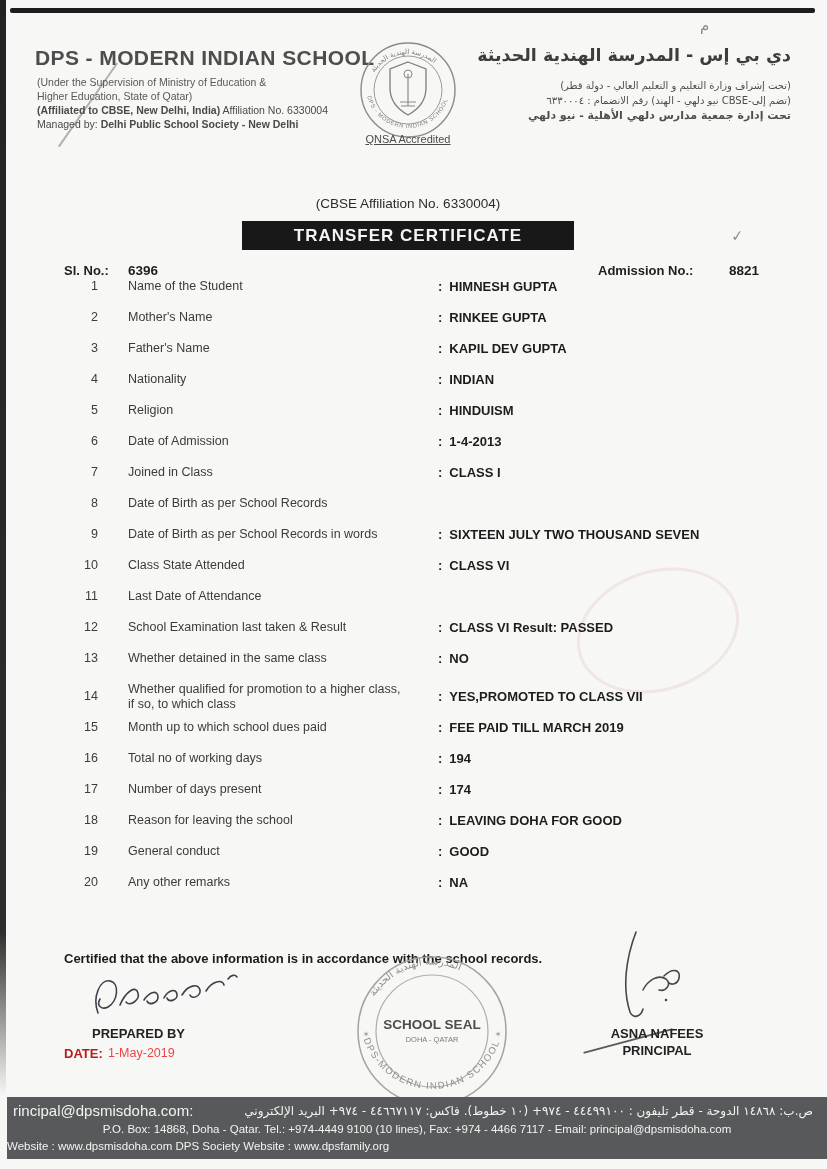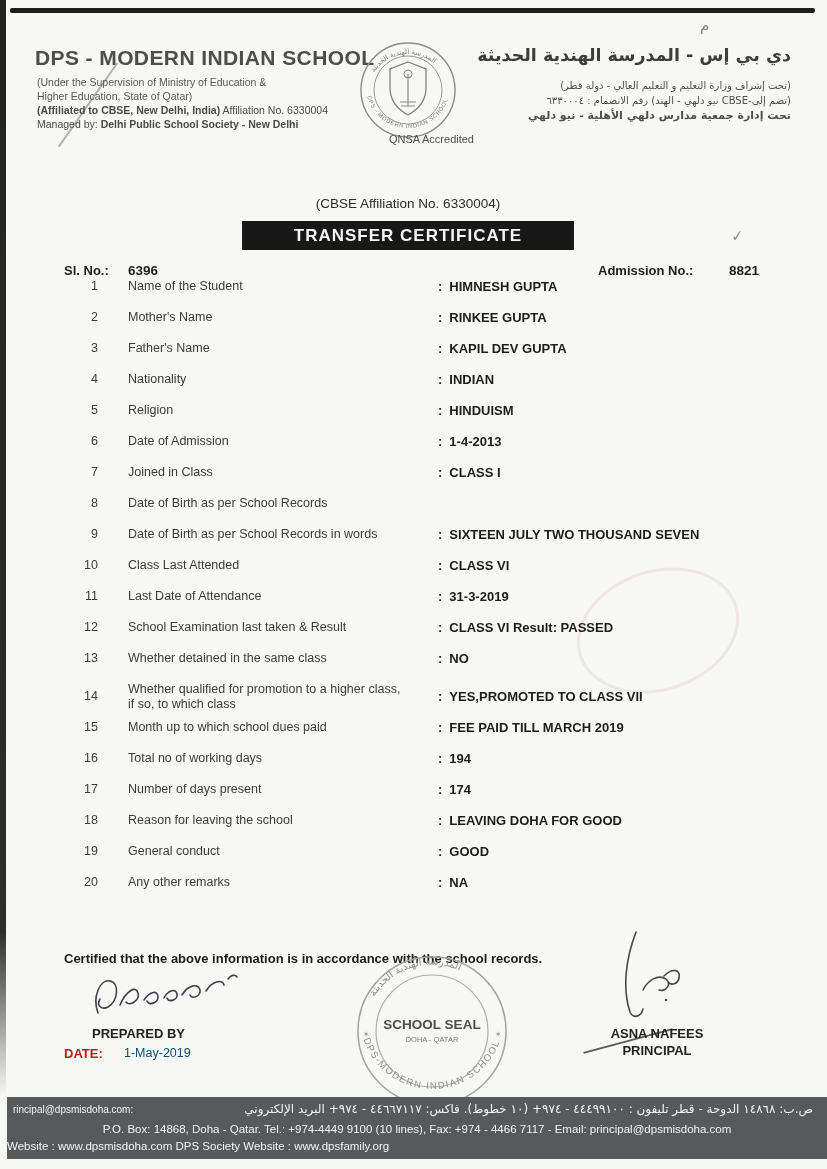--- a/index.html
+++ b/index.html
@@ -17,21 +17,21 @@
   .pencil-line{left:58px;top:146px;width:102px;height:2px;background:#9a9a9a;opacity:.75;
     transform:rotate(-55deg);transform-origin:0 0;}
   .hand-mark{left:700px;top:16px;font-size:15px;color:#8a8a8a;font-family:"DejaVu Sans",sans-serif;}
   .stamp-ghost{left:575px;top:570px;width:160px;height:115px;border:3px solid rgba(195,130,130,.14);
     border-radius:50%;transform:rotate(-18deg);}
   
   .school-name{left:35px;top:46px;font-size:21px;font-weight:bold;color:#4d4d4d;letter-spacing:.4px;}
   .sub{left:37px;font-size:10.5px;color:#585858;}
   .sub.b{font-weight:bold;color:#4a4a4a;}
   .sub .reg{font-weight:normal;}
-  .qnsa{left:342px;top:133px;width:132px;text-align:right;font-size:11px;color:#4c4c4c;}
+  .qnsa{left:342px;top:133px;width:132px;text-align:center;font-size:11px;color:#4c4c4c;text-decoration:underline;}
   .ar-title{right:36px;top:45px;font-size:17.5px;font-weight:bold;color:#3d3d3d;text-align:right;}
   .ar-sub{right:36px;font-size:10px;color:#4e4e4e;text-align:right;}
   .ar-sub.b{font-weight:bold;font-size:11px;}
   
   .logo-svg{left:354px;top:36px;}
   
   .cbse-line{left:0;top:196px;width:816px;text-align:center;font-size:13.5px;font-weight:normal;color:#2c2c2c;}
   .title-band{left:242px;top:221px;width:332px;height:29px;background:#181818;
     color:#f4f4f4;font-weight:bold;font-size:17px;letter-spacing:1px;
     text-align:center;line-height:29px;}
@@ -50,32 +50,32 @@
   .row-label{width:340px;padding-left:30px;box-sizing:content-box;font-size:12.5px;color:#3b3b3b;
     line-height:14.5px;flex:none;width:310px;}
   .row-value{flex:1;font-size:13px;font-weight:bold;color:#1c1c1c;line-height:15px;}
   .cert-row.two-line .row-no,.cert-row.two-line .row-value{margin-top:7px;}
   .row-colon{margin-right:7px;}
   
   .certify{left:64px;top:951px;font-size:13px;font-weight:bold;color:#1b1b1b;}
   .sig-left-svg{left:88px;top:971px;}
   .prepared{left:92px;top:1026px;width:140px;text-align:left;font-size:13px;font-weight:bold;color:#222;}
   .date-label{left:64px;top:1046px;font-size:13px;font-weight:bold;color:#b91c1c;}
-  .date-value{left:124px;top:1046px;font-size:12.5px;color:#0c4a6e;}
+  .date-value{left:108px;top:1046px;font-size:12.5px;color:#ef4444;}
   .seal-svg{left:332px;top:953px;z-index:1;}
   .sig-right-svg{left:580px;top:928px;z-index:2;}
   .sig-right-line{left:582px;top:1040px;width:92px;height:2px;background:#5b5b5b;transform:rotate(-15deg);}
   .principal-name{left:592px;top:1026px;width:130px;text-align:center;font-size:13px;font-weight:bold;color:#222;}
   .principal-title{left:592px;top:1043px;width:130px;text-align:center;font-size:13px;font-weight:bold;color:#222;}
   
   .footer{left:7px;top:1097px;width:820px;height:62px;background:#58595b;z-index:5;
     color:#f3f3f2;}
   .f-line1{position:absolute;left:0;top:5px;width:100%;display:flex;justify-content:space-between;
     align-items:center;box-sizing:border-box;padding:0 14px 0 6px;}
-  .f-email{font-size:10px;}
+  .f-email{font-size:15px;}
   .f-ar{font-size:12px;}
   .f-line2{position:absolute;left:0;top:26px;width:100%;text-align:center;font-size:11.5px;}
   .f-line3{position:absolute;left:0;top:43px;width:100%;text-align:left;font-size:11.5px;}
   svg text{font-family:"Liberation Sans",sans-serif;}
   svg .artxt{font-family:"DejaVu Sans",sans-serif;}
 </style>
 </head>
 <body>
 
 <div class="page">
@@ -199,33 +199,32 @@
       <div class="row-label">
         <div class="label-l1">Date of Birth as per School Records in words</div>
 
       </div>
       <div class="row-value"><span class="row-colon">:</span><span class="row-value-text">SIXTEEN JULY TWO THOUSAND SEVEN</span></div>
     </div>
 
     <div class="cert-row">
       <div class="row-no">10</div>
       <div class="row-label">
-        <div class="label-l1">Class Last Attended</div>
+        <div class="label-l1">Class State Attended</div>
 
       </div>
       <div class="row-value"><span class="row-colon">:</span><span class="row-value-text">CLASS VI</span></div>
     </div>
 
     <div class="cert-row">
       <div class="row-no">11</div>
       <div class="row-label">
         <div class="label-l1">Last Date of Attendance</div>
 
       </div>
-      <div class="row-value"><span class="row-colon">:</span><span class="row-value-text">31-3-2019</span></div>
     </div>
 
     <div class="cert-row">
       <div class="row-no">12</div>
       <div class="row-label">
         <div class="label-l1">School Examination last taken &amp; Result</div>
 
       </div>
       <div class="row-value"><span class="row-colon">:</span><span class="row-value-text">CLASS VI Result: PASSED</span></div>
     </div>

